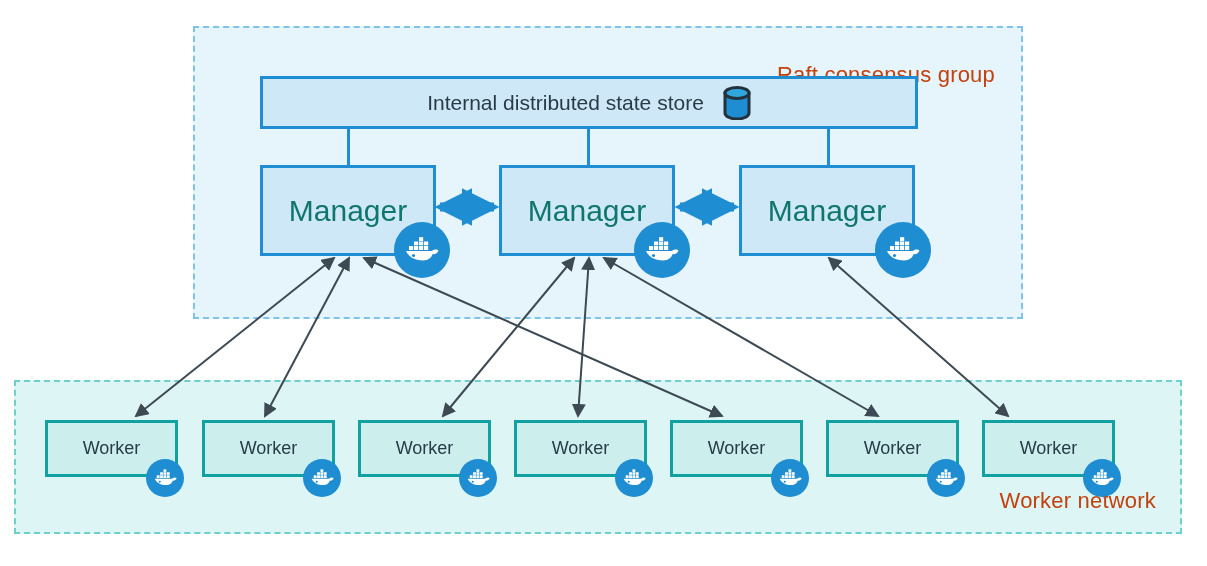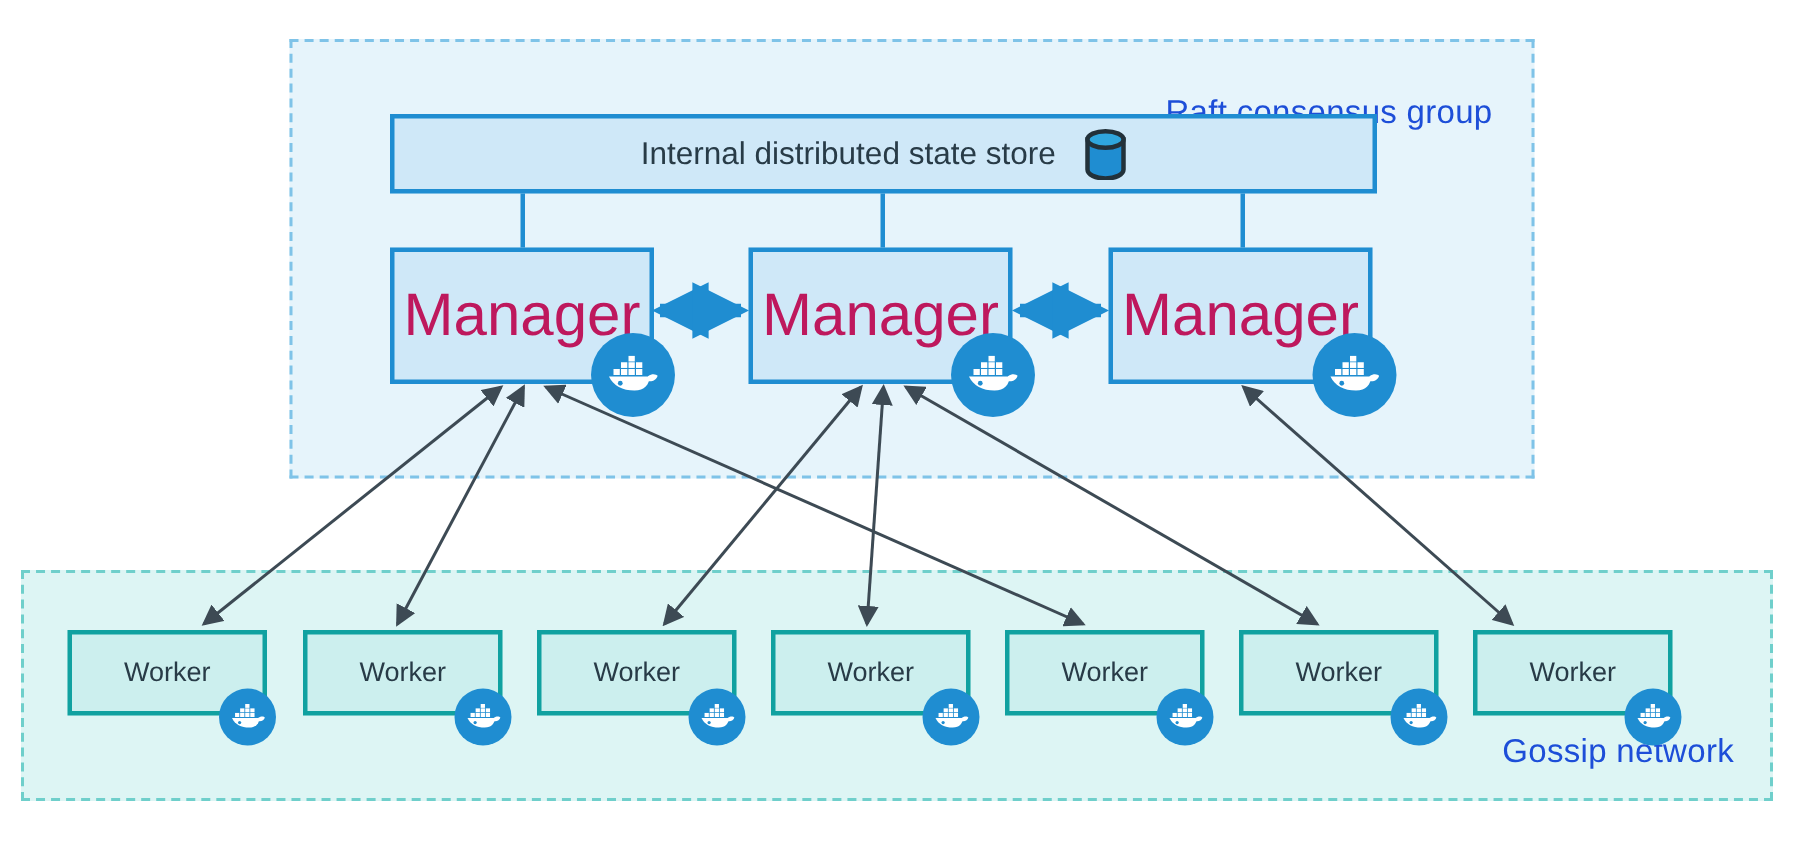--- a/index.html
+++ b/index.html
@@ -16,21 +16,21 @@
   #raft-group{
     left:193px;top:26px;width:830px;height:293px;
     background:#e6f4fb;border:2px dashed #7fc3e8;
   }
   #gossip-group{
     left:14px;top:380px;width:1168px;height:154px;
     background:#ddf5f4;border:2px dashed #6fcfcb;
   }
   .group-label{
     position:absolute;
-    font-size:22px;color:#1d4ed8;white-space:nowrap;
+    font-size:22px;color:#c2410c;white-space:nowrap;
     letter-spacing:.2px;
   }
   #raft-label{right:26px;top:34px;}
   #gossip-label{right:24px;bottom:18px;}
 
   
   #state-store{
     position:absolute;left:260px;top:76px;width:658px;height:53px;
     background:#cfe8f8;border:3px solid #1f8dd1;box-sizing:border-box;
     display:flex;align-items:center;justify-content:center;gap:19px;
@@ -39,21 +39,21 @@
 
   
   .vline{position:absolute;width:3px;background:#1f8dd1;}
 
   
   .manager{
     position:absolute;top:165px;width:176px;height:91px;
     background:#cfe8f8;border:3px solid #1f8dd1;box-sizing:border-box;
     display:flex;align-items:center;justify-content:center;
   }
-  .manager .label{font-size:40px;color:#be185d;}
+  .manager .label{font-size:30px;color:#0f766e;}
   #mgr-0{left:260px;}
   #mgr-1{left:499px;}
   #mgr-2{left:739px;}
 
   
   .worker{
     position:absolute;top:420px;width:133px;height:57px;
     background:#ccefee;border:3px solid #10a1a0;box-sizing:border-box;
     display:flex;align-items:center;justify-content:center;
   }
@@ -153,21 +153,21 @@
         <rect x="14" y="0.2" width="4.2" height="3.8"></rect>
         <rect x="4" y="9" width="4.2" height="4"></rect>
         <path d="M1,14 h27 c0,5.2 -3.4,9.4 -10,9.4 c-8,0 -14.2,-3.2 -17,-9.4 Z"></path>
         <path d="M27,13.8 c3.2,-2.4 5.6,-1.1 6.4,-0.3 c-0.7,2.6 -3.2,4.1 -6.4,3.6 Z"></path>
       </g>
       <circle cx="8.5" cy="18.5" r="1.6" fill="#1f8dd1"></circle>
     </svg>
   </div>
 
   <div class="group" id="gossip-group">
-    <div class="group-label" id="gossip-label">Gossip network</div>
+    <div class="group-label" id="gossip-label">Worker network</div>
   </div>
 
   <div class="worker" style="left:45px;">
     <span class="label">Worker</span>
   </div>
   <div class="docker wkr" style="left:146px;top:459px;">
     <svg width="23" height="18" viewBox="0 0 34 26">
       <g fill="#ffffff">
         <rect x="9" y="9" width="4.2" height="4"></rect>
           <rect x="14" y="9" width="4.2" height="4"></rect>

